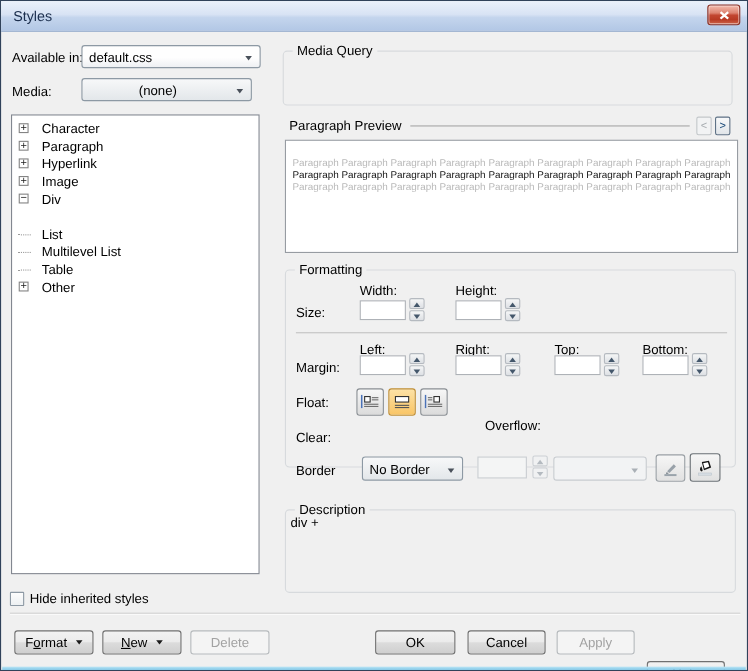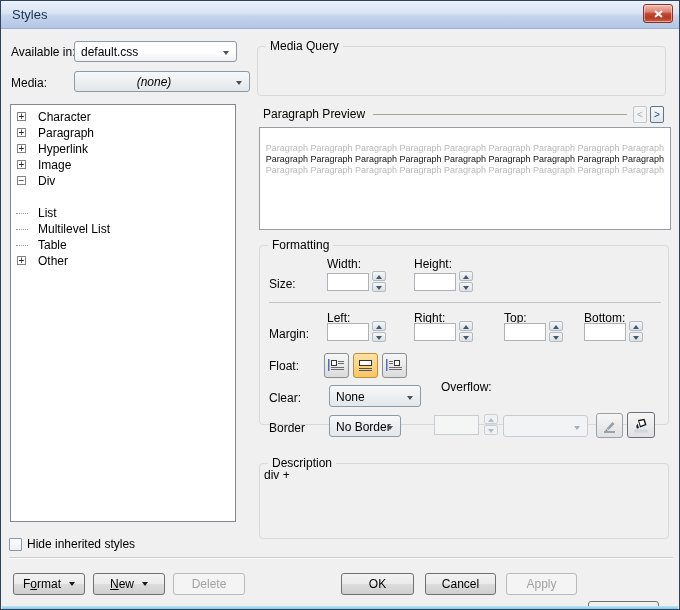--- a/index.html
+++ b/index.html
@@ -112,21 +112,21 @@
       </svg>
     </div>
   </div>
 
   <span class="lbl" style="left:10px; top:44px;">Available in:</span>
   <div class="combo" style="left:73px; top:40px; width:163px;">
     <span class="val">default.css</span>
     <span class="carrow"></span>
   </div>
   <span class="lbl" style="left:10px; top:75px;">Media:</span>
-  <div class="combo centered graybg" style="left:73px; top:70px; width:176px;font-style:italic;">
+  <div class="combo centered graybg" style="left:73px; top:70px; width:155px;">
     <span class="val">(none)</span>
     <span class="carrow"></span>
   </div>
 
   <div class="grp" style="left:256px; top:45px; width:409px; height:50px;">
     <span class="legend">Media Query</span>
   </div>
 
   <div class="treebox">
     <div class="trow t0">
@@ -249,28 +249,24 @@
       <rect x="0" y="1" width="1.5" height="12" fill="#4a72b8"></rect>
       <rect x="8.5" y="2.5" width="5" height="5" fill="#fff" stroke="#333"></rect>
       <rect x="3" y="3" width="4" height="1" fill="#6e6e6e"></rect>
       <rect x="3" y="5" width="4" height="1" fill="#6e6e6e"></rect>
       <rect x="3" y="9" width="13" height="1" fill="#6e6e6e"></rect>
       <rect x="3" y="11" width="13" height="1" fill="#6e6e6e"></rect>
     </svg>
   </div>
 
   <span class="lbl" style="left:268px; top:390px;">Clear:</span>
-  <div class="combo graybg" style="left:328px; top:384px; width:92px; height:22px;">
-    <span class="val" style="top:4px;">None</span>
-    <span class="carrow" style="top:10px;"></span>
-  </div>
   <span class="lbl" style="left:440px; top:379px;">Overflow:</span>
 
   <span class="lbl" style="left:268px; top:420px;">Border</span>
-  <div class="combo graybg" style="left:328px; top:414px; width:72px; height:22px;">
+  <div class="combo graybg" style="left:328px; top:414px; width:92px; height:22px;">
     <span class="val" style="top:4px;">No Border</span>
     <span class="carrow" style="top:10px;"></span>
   </div>
   <div class="numinput disabled" style="left:433px; top:414px; width:45px; height:20px;"></div>
   <div class="spin disabled" style="left:483px; top:413px;">
       <div class="sb up"></div>
       <div class="sb dn"></div>
     </div>
   <div class="combo disabled" style="left:502px; top:414px; width:85px; height:22px;">
     <span class="carrow" style="top:10px;"></span>

